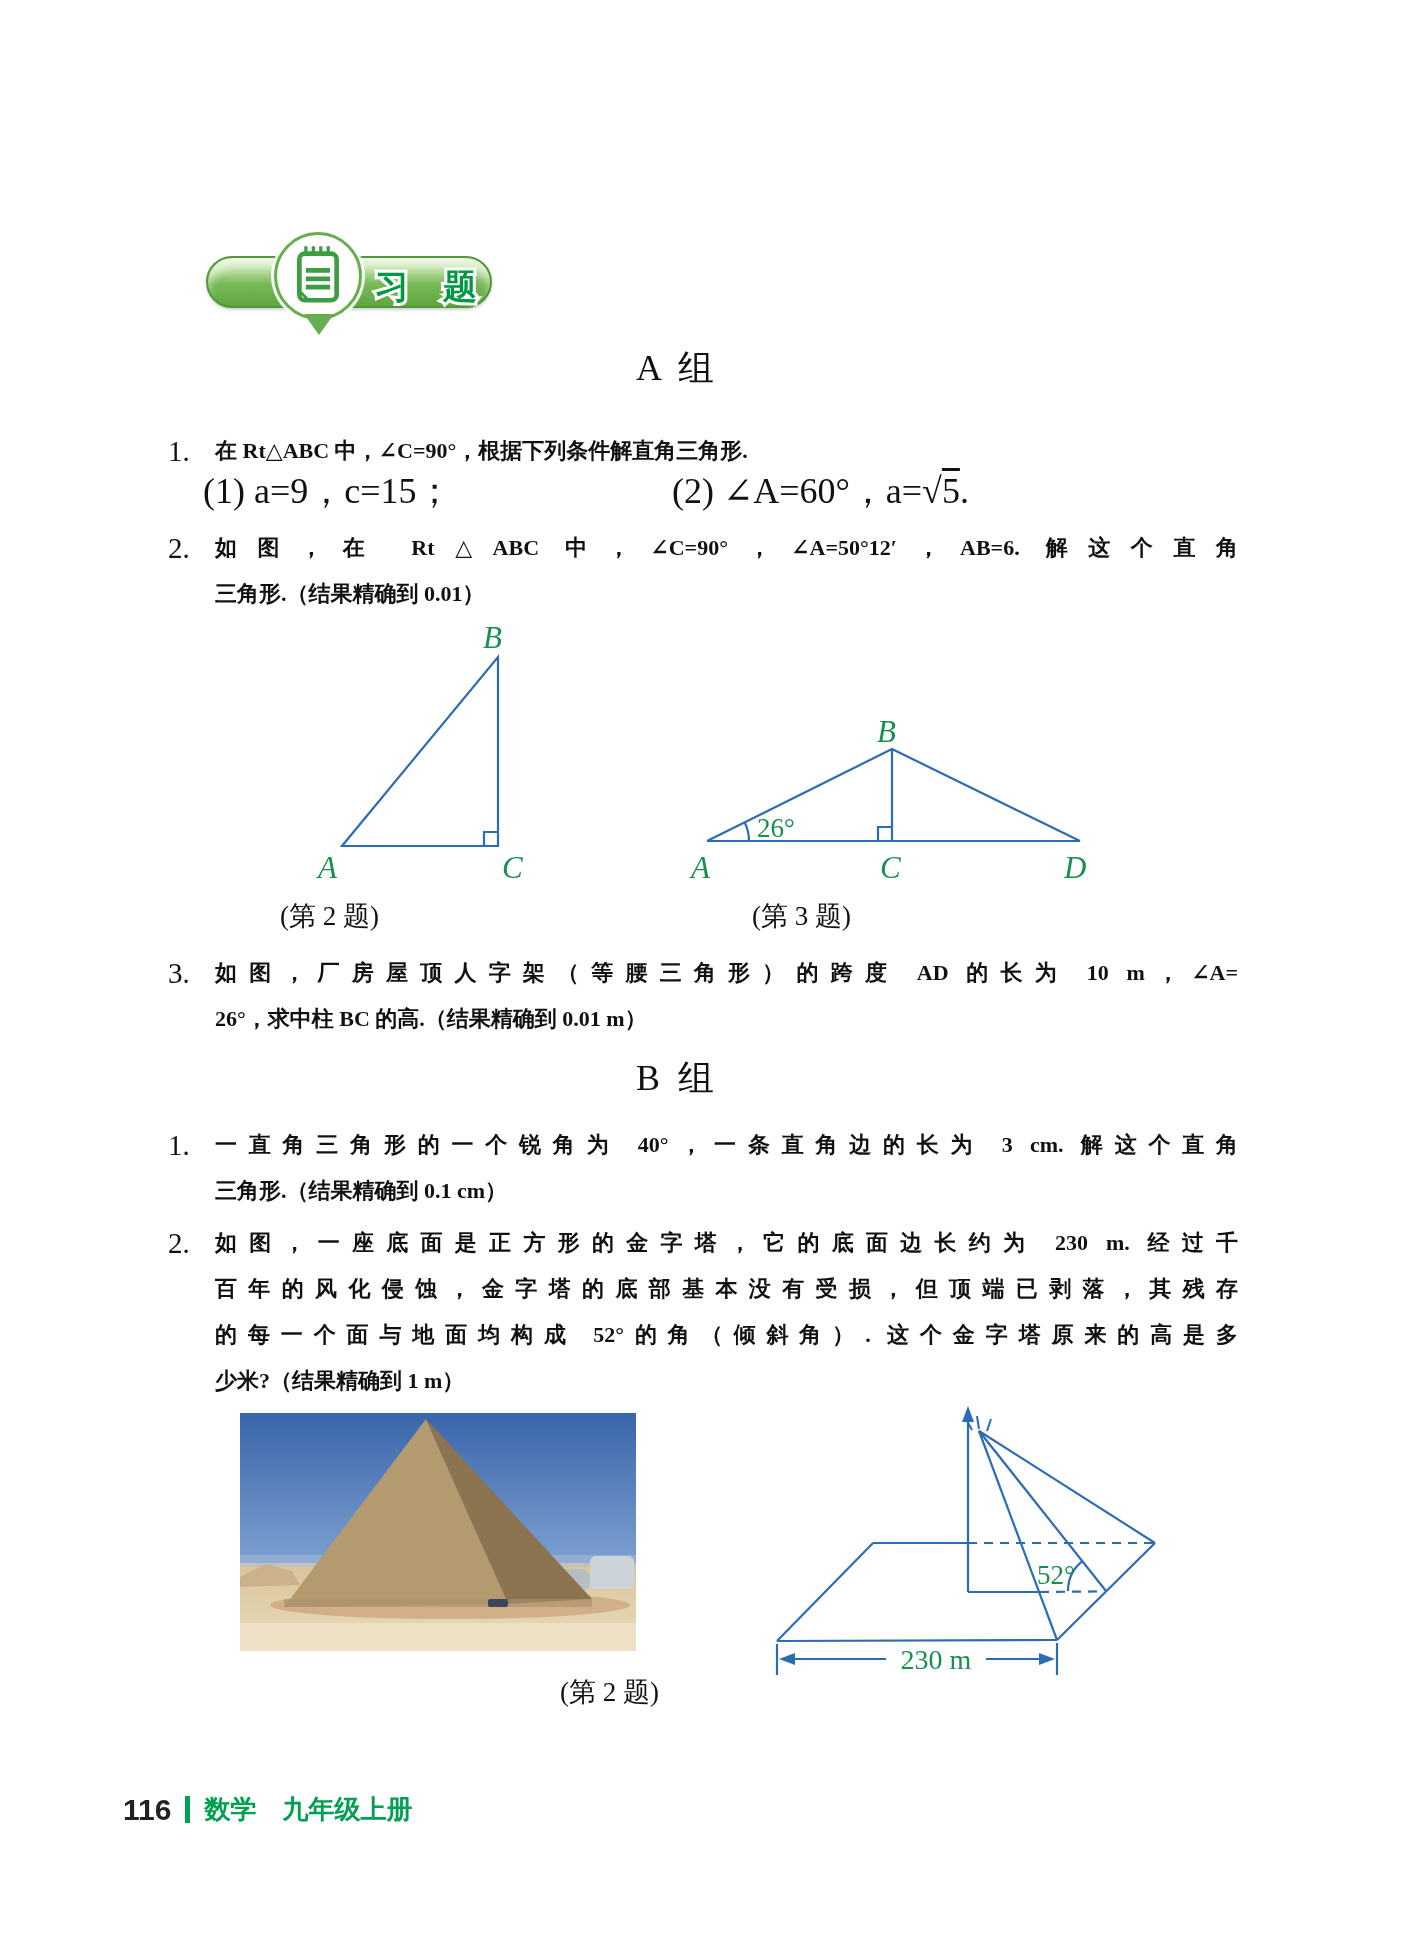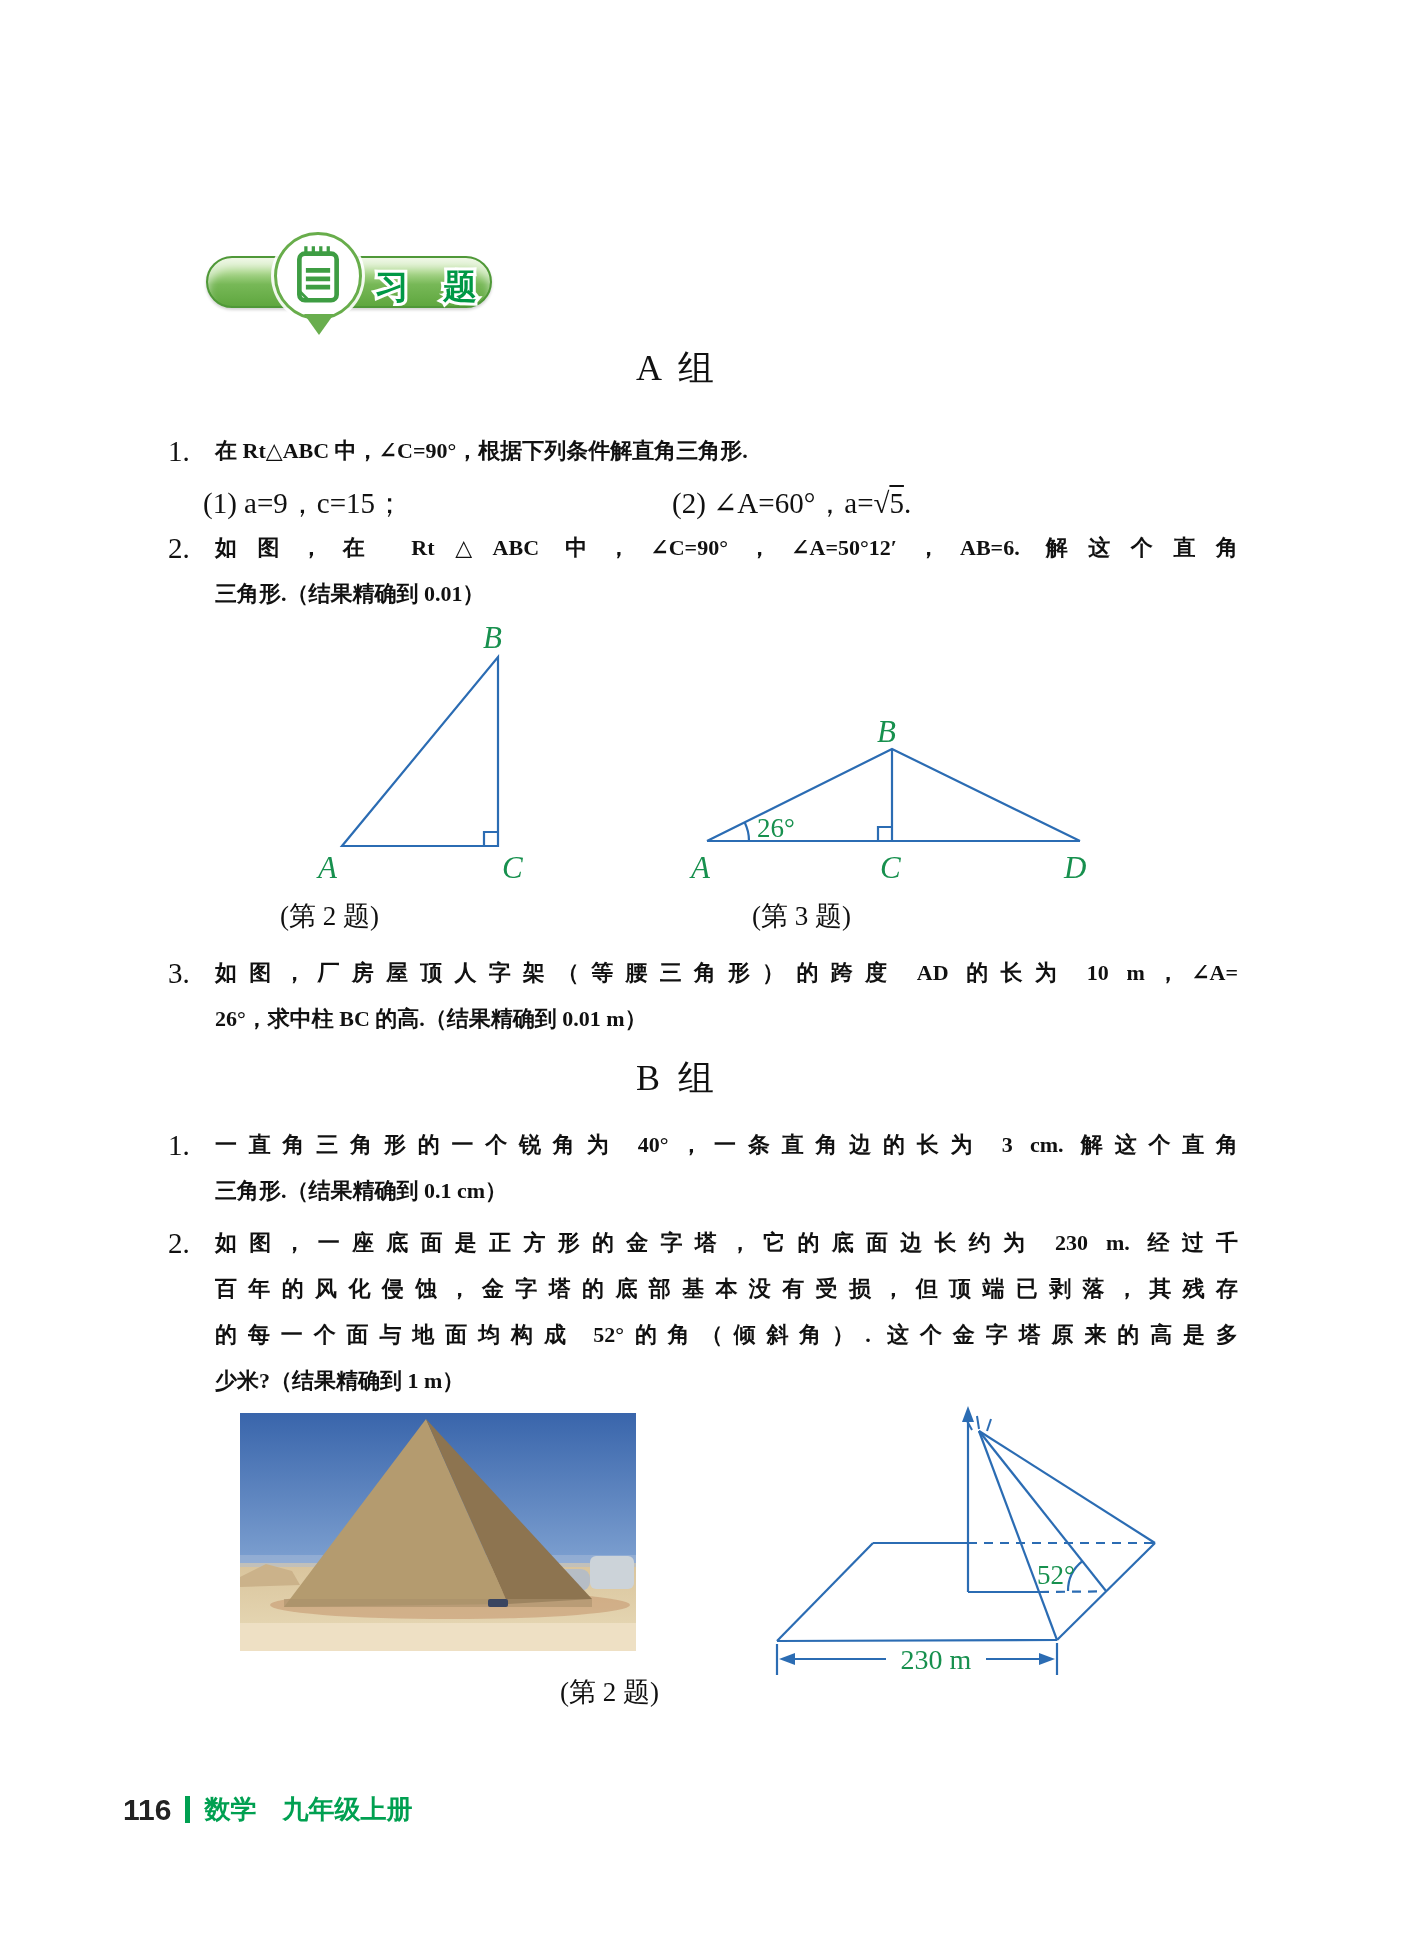--- a/index.html
+++ b/index.html
@@ -32,21 +32,21 @@
   }
   
   .group-title { position:absolute; left:160px; width:1030px; text-align:center;
     font-size:36px; line-height:46px; white-space:pre; }
   .prob { position:absolute; left:0; width:1403px; }
   .pnum { position:absolute; left:168px; top:0; font-size:29px; line-height:46px; }
   .plines { position:absolute; left:215px; top:0; width:1023px; }
   .pline { font-size:22px; line-height:46px; height:46px; white-space:nowrap;font-weight:bold; }
   .pline.fill { white-space:normal; text-align:justify; text-align-last:justify; }
   .subrow { position:absolute; left:0; width:1403px; }
-  .subrow span.subitem { position:absolute; font-size:29px; line-height:46px; white-space:pre;margin-top:12px; }
+  .subrow span.subitem { position:absolute; font-size:36px; line-height:46px; white-space:pre; }
   .rad { text-decoration:overline; }
   
   svg.fig { position:absolute; }
   .fig-caption { position:absolute; text-align:left; font-size:27px; line-height:34px; }
   .vlabel { font:italic 31px "Liberation Serif","DejaVu Serif",serif; fill:#17904e; }
   .glabel { font:27px "Liberation Serif","DejaVu Serif",serif; fill:#17904e; }
   .gdim   { font:28px "Liberation Serif","DejaVu Serif",serif; fill:#17904e; }
   
   .footer { position:absolute; left:123px; top:1792px; height:30px;
     font-family:"Liberation Sans","DejaVu Sans",sans-serif; }

